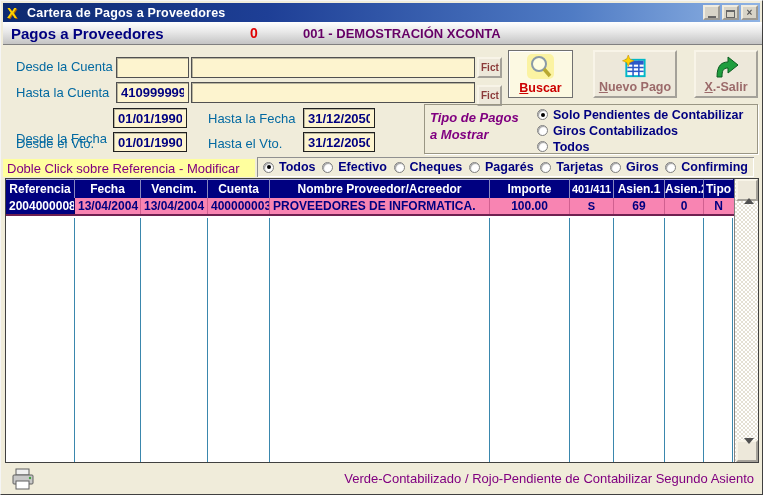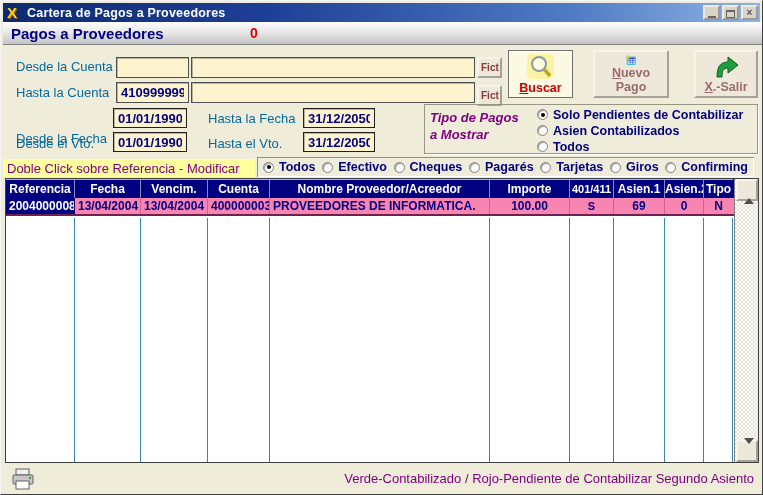--- a/index.html
+++ b/index.html
@@ -35,21 +35,21 @@
   .fich-btn{position:absolute;width:25px;height:21px;background:#EDE8DA;border:2px outset #f8f4e8;
     color:#8b3a3a;font-weight:bold;font-size:10px;padding:0;overflow:hidden;text-align:left;padding-left:2px;}
 
   
   .action-btn{position:absolute;top:49px;height:48px;border:2px outset #f8f4e8;background:#EDE8DA;
     display:flex;flex-direction:column;align-items:center;justify-content:space-between;padding:3px 2px 2px;}
   .action-btn .lbl{font-weight:bold;font-size:12.5px;color:#9b6a6a;}
   .action-btn .lbl u{text-decoration:underline;}
   .btn-buscar{left:507px;width:65px;background:#FCF9E2;border:1px solid #707070;box-shadow:1px 1px 0 #fff inset;}
   .btn-buscar .lbl{color:#cc0000;}
-  .btn-nuevo{left:592px;width:76px;}
+  .btn-nuevo{left:592px;width:84px;}
   .btn-salir{left:693px;width:64px;}
 
   
   .groupbox{position:absolute;left:423px;top:103px;width:334px;height:50px;
     border:1px solid #9a9684;box-shadow:1px 1px 0 #fff;}
   .gb-label{position:absolute;left:5px;top:4px;color:#800080;font-weight:bold;font-style:italic;font-size:13px;line-height:17px;}
   .gb-opts{position:absolute;left:112px;top:2px;}
   .radio-row{display:flex;align-items:center;height:15px;margin-bottom:1px;}
   .radio{width:11px;height:11px;border-radius:50%;background:#fff;border:1px solid #808080;
     box-shadow:inset 1px 1px 1px #a0a0a0;margin-right:5px;position:relative;flex:0 0 auto;}
@@ -107,20 +107,21 @@
       </button>
     <button class="winbtn">
         <span class="maxi"></span>
       </button>
     <button class="winbtn"><span>×</span></button>
   </div>
 
   <div class="headerbar">
     <span class="hdr-title">Pagos a Proveedores</span>
     <span class="hdr-count">0</span>
+    <span class="hdr-company">001 - DEMOSTRACIÓN XCONTA</span>
   </div>
 
   <span class="flabel" style="left:15px;top:58px;">Desde la Cuenta</span>
   <input class="finput" style="left: 115px; top: 56px; width: 73px; height: 21px;" value="">
   <input class="finput" style="left: 190px; top: 56px; width: 284px; height: 21px;" value="">
   <button class="fich-btn" style="left:476px;top:56px;">Fict</button>
 
   <span class="flabel" style="left:15px;top:84px;">Hasta la Cuenta</span>
   <input class="finput" style="left: 115px; top: 81px; width: 73px; height: 21px;" value="410999999">
   <input class="finput" style="left: 190px; top: 81px; width: 284px; height: 21px;" value="">
@@ -170,21 +171,21 @@
       <div>Tipo de Pagos</div>
       <div>a Mostrar</div>
     </div>
     <div class="gb-opts">
       <div class="radio-row">
         <span class="radio checked"></span>
         <span class="radio-lbl">Solo Pendientes de Contabilizar</span>
       </div>
       <div class="radio-row">
         <span class="radio"></span>
-        <span class="radio-lbl">Asien Contabilizados</span>
+        <span class="radio-lbl">Giros Contabilizados</span>
       </div>
       <div class="radio-row">
         <span class="radio"></span>
         <span class="radio-lbl">Todos</span>
       </div>
     </div>
   </div>
 
   <div class="hint">Doble Click sobre Referencia - Modificar</div>
 

